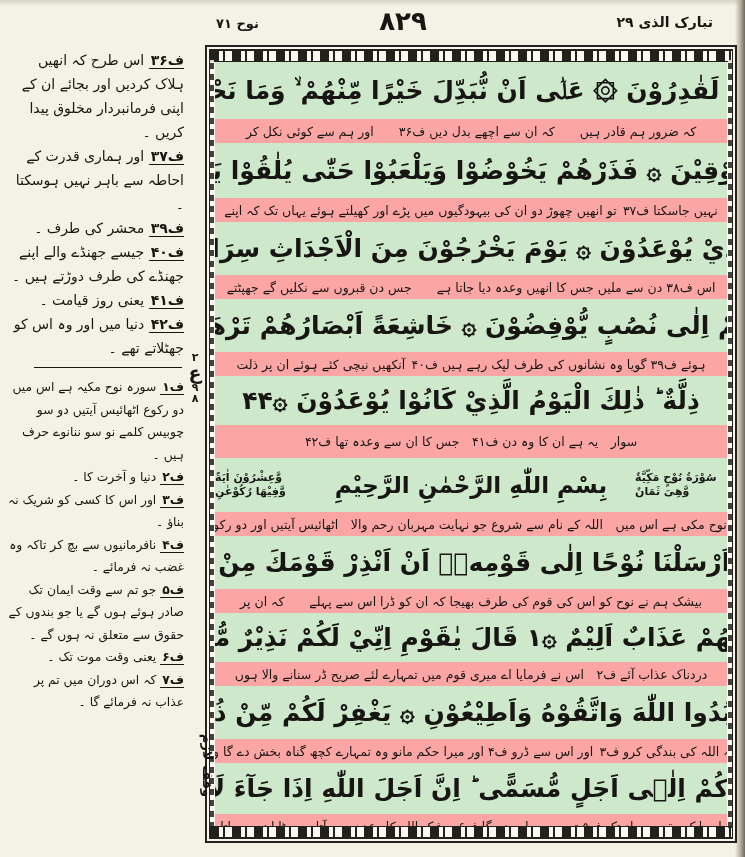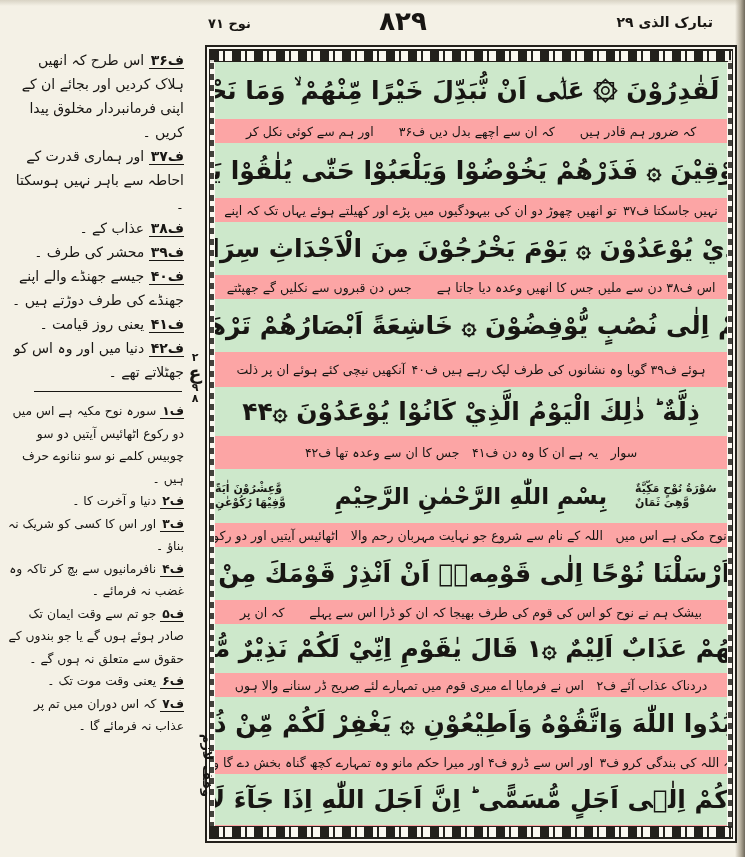--- a/index.html
+++ b/index.html
@@ -12,21 +12,21 @@
   }
   
   .binding-edge{position:absolute;top:0;right:0;width:10px;height:857px;
     background:linear-gradient(270deg,#6e685a 0%,#b5ae9d 45%,rgba(244,241,230,0) 100%);}
   .top-edge{position:absolute;top:0;left:0;width:100%;height:6px;
     background:linear-gradient(180deg,#d8d3c4,rgba(244,241,230,0));}
 
   
   .hdr{position:absolute;font-size:14px;font-weight:bold;white-space:nowrap;}
   .hdr-right{top:14px;right:32px;}
-  .hdr-left{top:16px;left:208px;font-size:13px;}
+  .hdr-left{top:16px;left:216px;font-size:13px;}
   .page-no{position:absolute;top:6px;right:252px;width:180px;text-align:center;
     font-size:26px;font-weight:bold;letter-spacing:2px;}
 
   
   .frame{position:absolute;top:45px;right:8px;width:532px;height:798px;
     border:2px solid #23211c;background:#faf8f0;padding:2px;box-sizing:border-box;}
   .frame-inner{width:100%;height:100%;border:1px solid #23211c;box-sizing:border-box;
     display:flex;flex-direction:column;position:relative;}
   .braid{height:10px;flex:0 0 auto;border-top:1px solid #23211c;border-bottom:1px solid #23211c;
     background:repeating-linear-gradient(90deg,#23211c 0 9px,#faf8f0 9px 13px,#23211c 13px 15px,#faf8f0 15px 22px);}
@@ -83,21 +83,21 @@
     <div class="side-orn left"></div>
 
     <div class="rows">
       <div class="row row-ar" style="height:57px">اِنَّا لَقٰدِرُوْنَ ۞ عَلٰۤى اَنْ نُّبَدِّلَ خَيْرًا مِّنْهُمْ ۙ وَمَا نَحْنُ</div>
       <div class="row row-ur" style="height:24px">کہ ضرور ہم قادر ہیں  کہ ان سے اچھے بدل دیں ف۳۶  اور ہم سے کوئی نکل کر</div>
       <div class="row row-ar" style="height:55px">بِمَسْبُوْقِيْنَ ۞ فَذَرْهُمْ يَخُوْضُوْا وَيَلْعَبُوْا حَتّٰى يُلٰقُوْا يَوْمَهُمُ</div>
       <div class="row row-ur" style="height:24px">نہیں جاسکتا ف۳۷ تو انھیں چھوڑ دو ان کی بیہودگیوں میں پڑے اور کھیلتے ہوئے یہاں تک کہ اپنے</div>
       <div class="row row-ar" style="height:53px">الَّذِيْ يُوْعَدُوْنَ ۞ يَوْمَ يَخْرُجُوْنَ مِنَ الْاَجْدَاثِ سِرَاعًا</div>
       <div class="row row-ur" style="height:24px">اس ف۳۸ دن سے ملیں جس کا انھیں وعدہ دیا جاتا ہے  جس دن قبروں سے نکلیں گے جھپٹتے</div>
       <div class="row row-ar" style="height:53px">كَاَنَّهُمْ اِلٰى نُصُبٍ يُّوْفِضُوْنَ ۞ خَاشِعَةً اَبْصَارُهُمْ تَرْهَقُهُمْ</div>
-      <div class="row row-ur" style="height:35px">ہوئے ف۳۹ گویا وہ نشانوں کی طرف لپک رہے ہیں ف۴۰ آنکھیں نیچی کئے ہوئے ان پر ذلت</div>
+      <div class="row row-ur" style="height:24px">ہوئے ف۳۹ گویا وہ نشانوں کی طرف لپک رہے ہیں ف۴۰ آنکھیں نیچی کئے ہوئے ان پر ذلت</div>
       <div class="row row-ar" style="height:49px">ذِلَّةٌ ؕ ذٰلِكَ الْيَوْمُ الَّذِيْ كَانُوْا يُوْعَدُوْنَ ۞۴۴</div>
       <div class="row row-ur" style="height:33px">سوار یہ ہے ان کا وہ دن ف۴۱ جس کا ان سے وعدہ تھا ف۴۲</div>
 
       <div class="row row-hdr" style="height:54px">
         <span class="cluster">سُوْرَةُ نُوْحٍ مَکِّیَّةٌ وَّهِیَ ثَمَانٌ</span>
         <span class="bism">بِسْمِ اللّٰهِ الرَّحْمٰنِ الرَّحِيْمِ</span>
         <span class="cluster">وَّعِشْرُوْنَ اٰیَةً وَّفِیْهَا رُکُوْعٰنِ</span>
       </div>
 
       <div class="row row-ur" style="height:24px">سورۂ نوح مکی ہے اس میں اللہ کے نام سے شروع جو نہایت مہربان رحم والا اٹھائیس آیتیں اور دو رکوع ہیں</div>
@@ -112,21 +112,20 @@
     </div>
 
     <div class="braid bottom"></div>
   </div>
 </div>
 
 <div class="margin-col">
   <div class="group1">
     <div class="note"><span class="fn">ف۳۶</span> <span>اس طرح کہ انھیں ہلاک کردیں اور بجائے ان کے اپنی فرمانبردار مخلوق پیدا کریں ۔</span></div>
     <div class="note"><span class="fn">ف۳۷</span> <span>اور ہماری قدرت کے احاطہ سے باہر نہیں ہوسکتا ۔</span></div>
-    <div class="note"><span class="fn">ف۳۸</span> <span>عذاب کے ۔</span></div>
     <div class="note"><span class="fn">ف۳۹</span> <span>محشر کی طرف ۔</span></div>
     <div class="note"><span class="fn">ف۴۰</span> <span>جیسے جھنڈے والے اپنے جھنڈے کی طرف دوڑتے ہیں ۔</span></div>
     <div class="note"><span class="fn">ف۴۱</span> <span>یعنی روز قیامت ۔</span></div>
     <div class="note"><span class="fn">ف۴۲</span> <span>دنیا میں اور وہ اس کو جھٹلاتے تھے ۔</span></div>
   </div>
 
   <hr class="note-divider">
 
   <div class="group2">
     <div class="note"><span class="fn">ف۱</span> <span>سورہ نوح مکیہ ہے اس میں دو رکوع اٹھائیس آیتیں دو سو چوبیس کلمے نو سو ننانوے حرف ہیں ۔</span></div>

